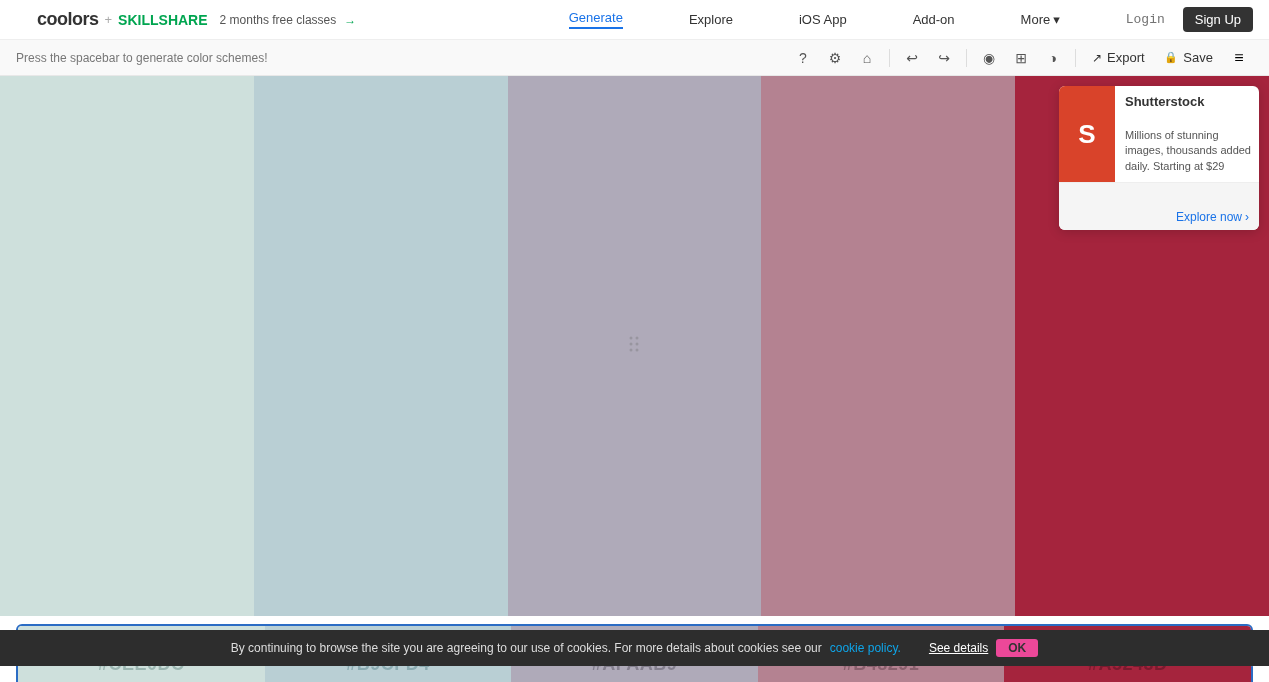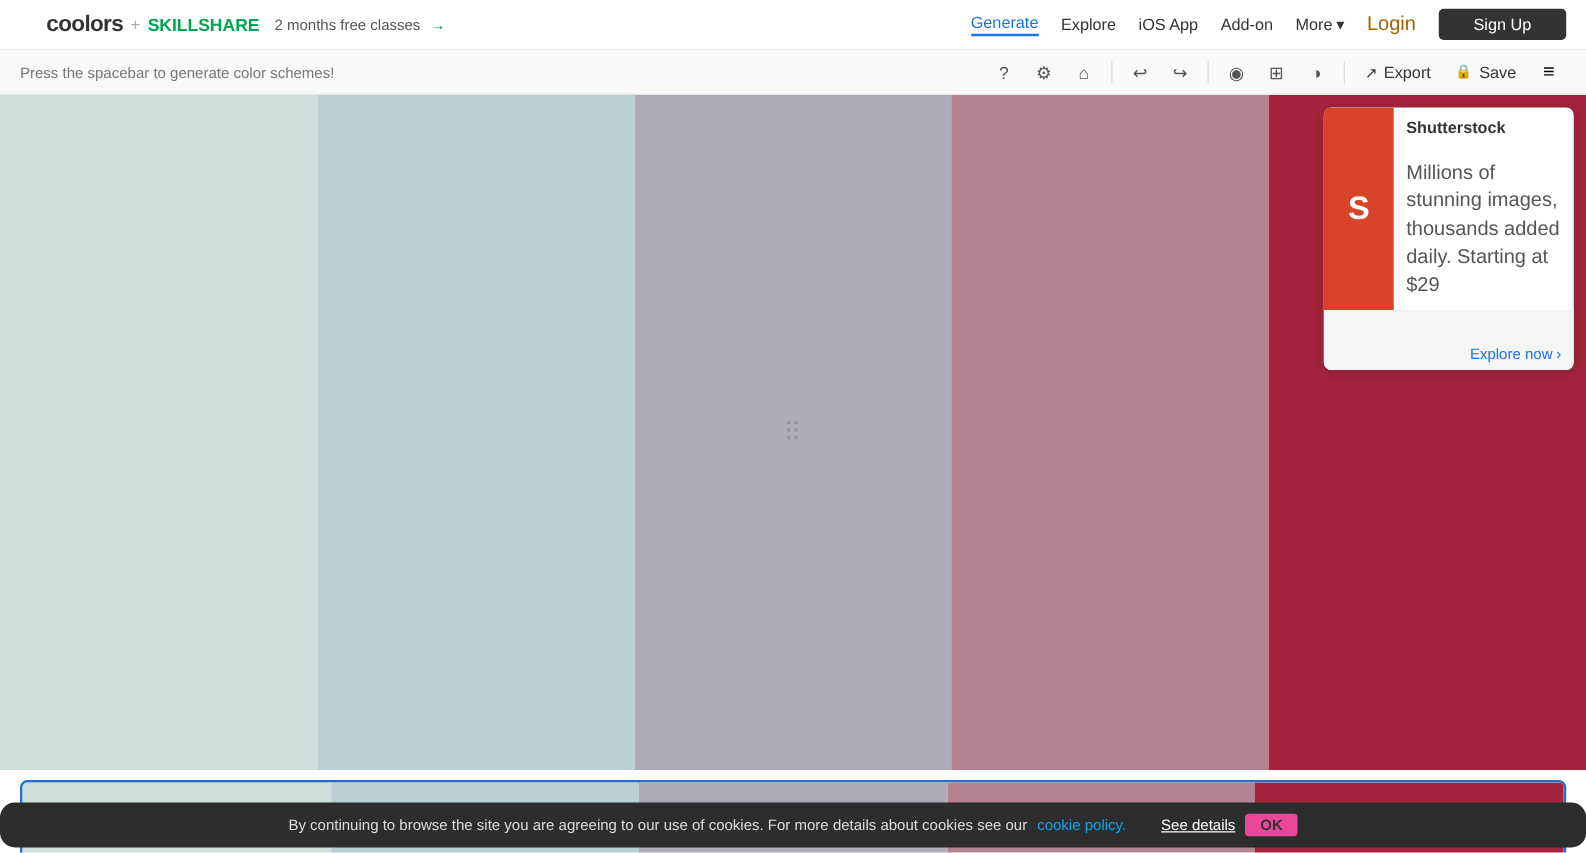--- a/index.html
+++ b/index.html
@@ -52,41 +52,43 @@
       display: flex;
       align-items: center;
       gap: 18px;
       margin-left: auto;
     }
     .nav-item {
       font-size: 13px;
       color: #333;
       cursor: pointer;
       text-decoration: none;
+      margin-left: 48px;
     }
     .nav-item.active {
       color: #1a73e8;
       border-bottom: 2px solid #1a73e8;
       padding-bottom: 2px;
     }
     .nav-item.more {
       display: flex;
       align-items: center;
       gap: 3px;
     }
     #login-btn {
-      font-size: 16px;
-      color: #a16207;
-      cursor: pointer;
+      font-size: 13px;
+      color: #737373;
+      cursor: pointer;
+      font-family: Liberation Mono, monospace;
     }
     #signup-btn {
       background: #333;
       color: #fff;
       font-size: 13px;
-      padding: 5px 28px;
+      padding: 5px 12px;
       border-radius: 4px;
       cursor: pointer;
     }
 
     
     #toolbar {
       height: 36px;
       background: #f9f9f9;
       border-bottom: 1px solid #e8e8e8;
       display: flex;
@@ -195,24 +197,23 @@
       height: 36px;
       background: #2d2d2d;
       display: flex;
       align-items: center;
       justify-content: center;
       gap: 8px;
       font-size: 12px;
       color: #ddd;
       padding: 0 24px;
       position: absolute;
-      bottom: 4px;
+      bottom: 16px;
       width: 100%;
       z-index: 200;
-      border-radius: 12px;
     }
     #cookie-details {
       color: #0ea5e9;
       cursor: pointer;
     }
     #cookie-ok {
       background: #ec4899;
       color: #333;
       font-size: 12px;
       font-weight: 600;
@@ -258,21 +259,21 @@
       padding: 8px 8px 8px 10px;
       flex: 1;
     }
     #ss-title {
       font-size: 13px;
       font-weight: 700;
       color: #333;
       margin-bottom: 19px;
     }
     #ss-desc {
-      font-size: 16px;
+      font-size: 11px;
       color: #555;
       line-height: 1.4;
     }
     #ss-footer {
       background: #f5f5f5;
       padding: 6px 10px;
       display: flex;
       align-items: center;
       justify-content: flex-end;
       border-top: 1px solid #eee;

